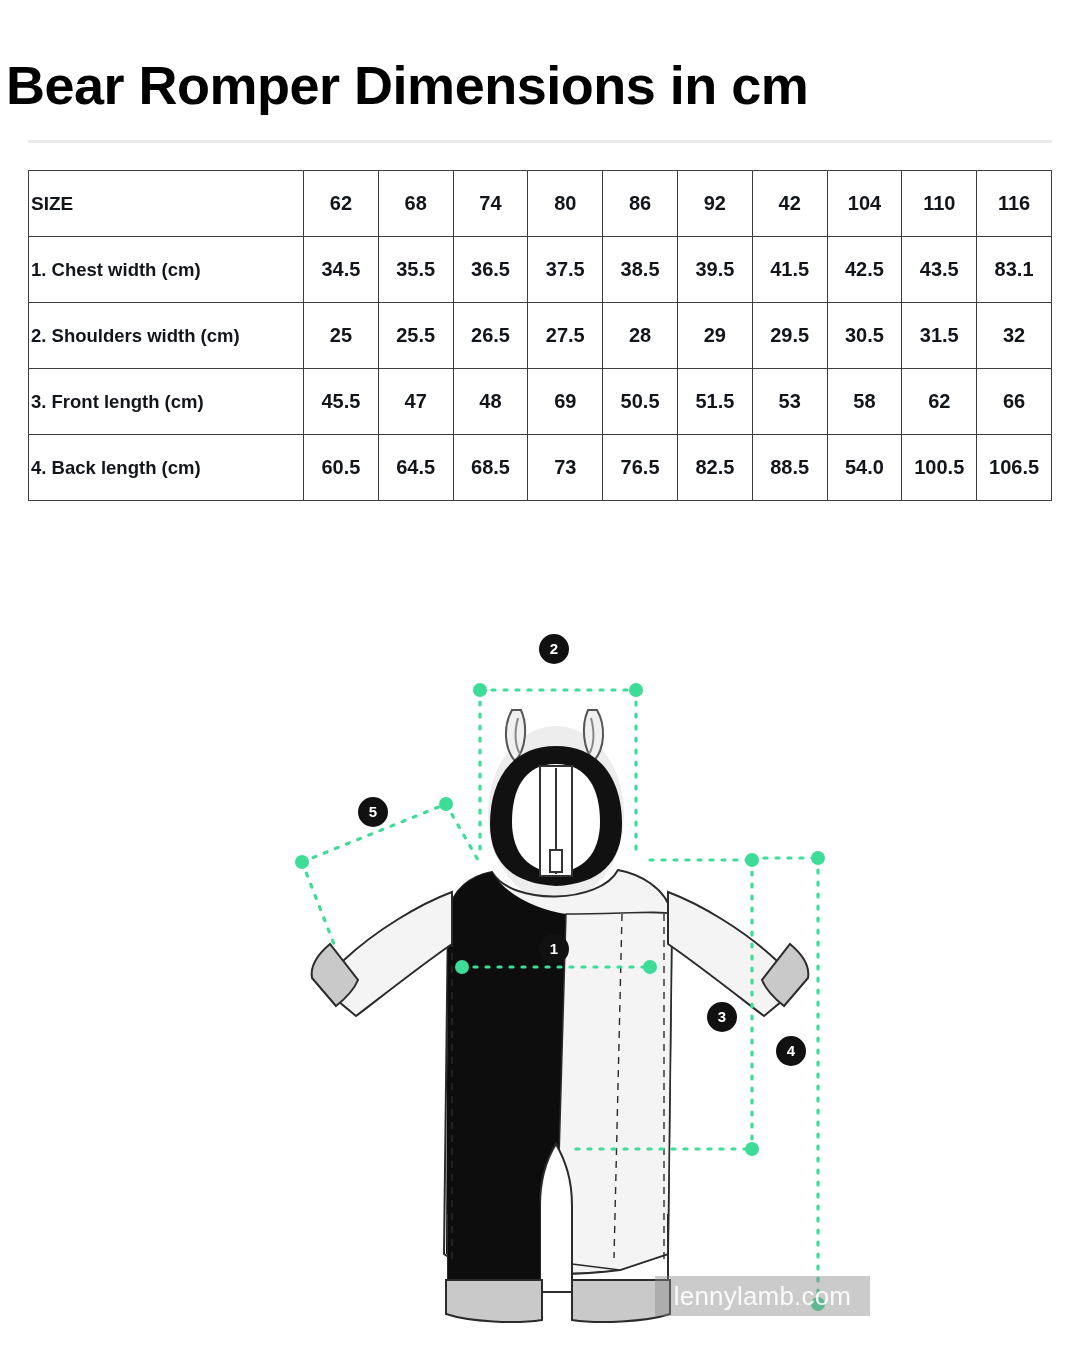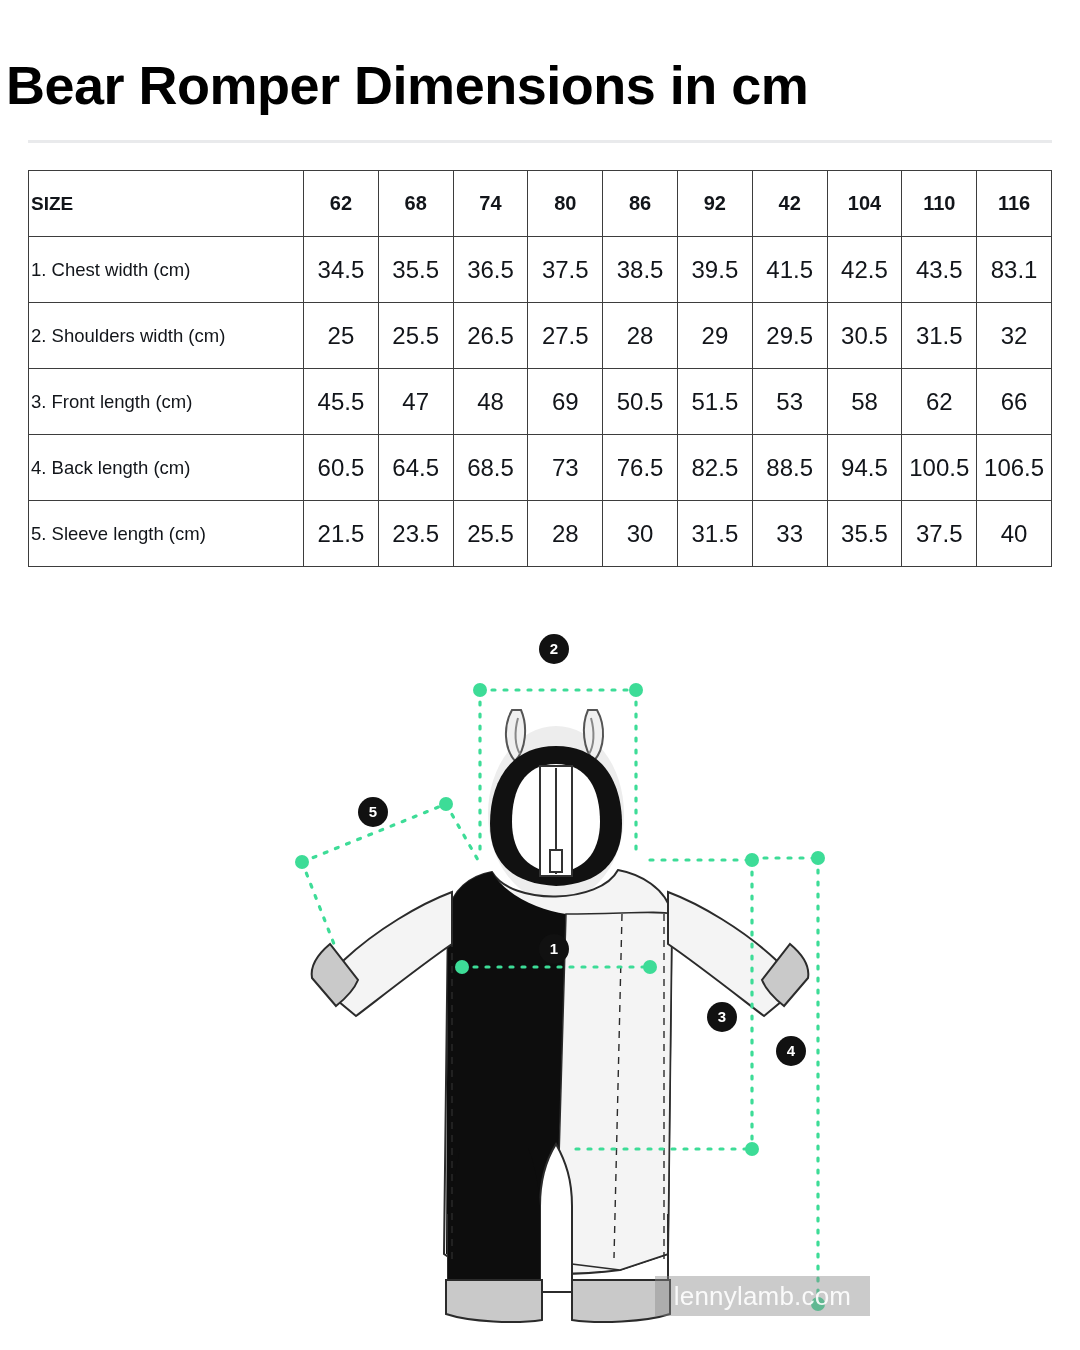--- a/index.html
+++ b/index.html
@@ -70,26 +70,26 @@
   table.dims td.row-label {
     text-align: left;
     width: 275px;
     font-size: 19px;
   }
   table.dims th {
     font-weight: 700;
     font-size: 20px;
   }
   table.dims td.row-label {
-    font-weight: 400;
+    font-weight: 700;
     font-size: 18.5px;
   }
   table.dims td.val {
-    font-weight: 400;
-    font-size: 24px;
+    font-weight: 700;
+    font-size: 20px;
   }
   .note {
     position: absolute;
     top: 575px;
     left: 30px;
     font-size: 17px;
     font-weight: 700;
     color: #2b2f36;
   }
   .wm-table {
@@ -203,36 +203,23 @@
         </tr>
         <tr>
           <td class="row-label">4. Back length (cm)</td>
           <td class="val">60.5</td>
           <td class="val">64.5</td>
           <td class="val">68.5</td>
           <td class="val">73</td>
           <td class="val">76.5</td>
           <td class="val">82.5</td>
           <td class="val">88.5</td>
-          <td class="val">94.5</td>
+          <td class="val">54.0</td>
           <td class="val">100.5</td>
           <td class="val">106.5</td>
-        </tr>
-        <tr>
-          <td class="row-label">5. Sleeve length  (cm)</td>
-          <td class="val">21.5</td>
-          <td class="val">23.5</td>
-          <td class="val">25.5</td>
-          <td class="val">28</td>
-          <td class="val">30</td>
-          <td class="val">31.5</td>
-          <td class="val">33</td>
-          <td class="val">35.5</td>
-          <td class="val">37.5</td>
-          <td class="val">40</td>
         </tr>
       </tbody>
     </table>
 
     <div class="note">Permissible measurement error is +/- 1 cm.</div>
     <div class="wm-table">lennylamb.com</div>
   </div>
 
   <div class="illus">
     <svg width="1080" height="736" viewBox="0 0 1080 736">

